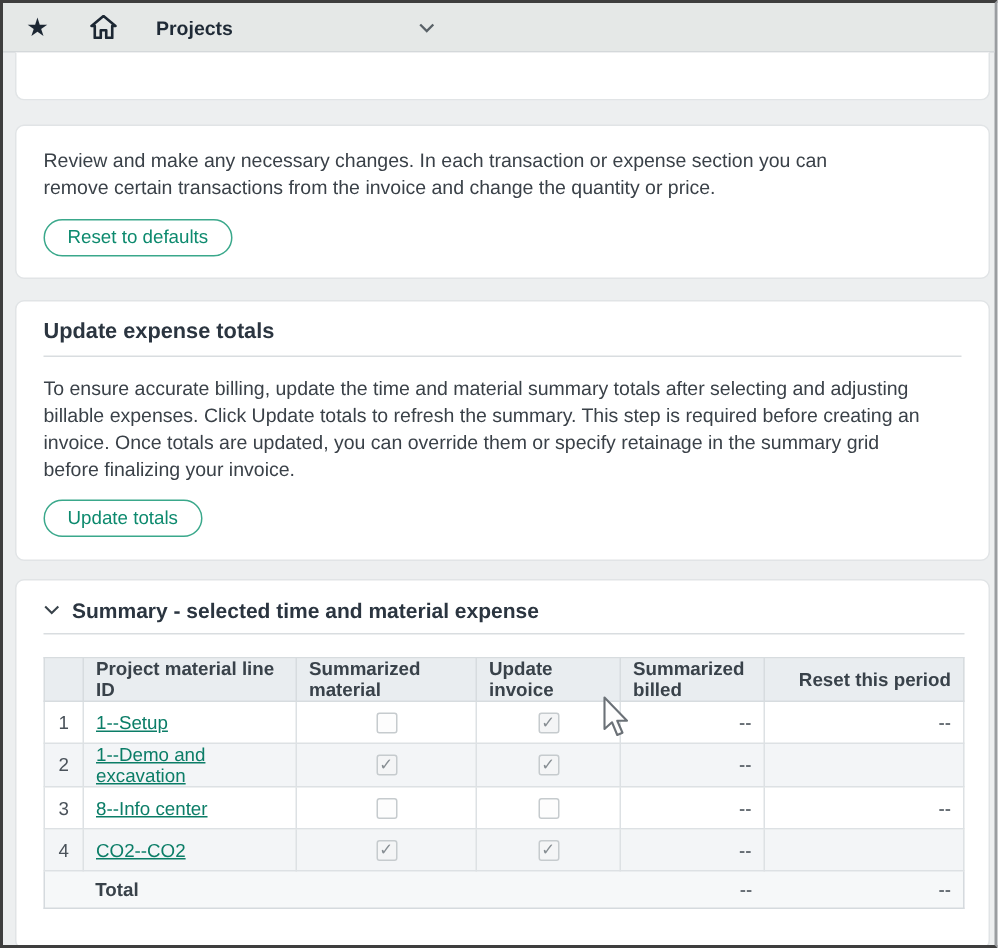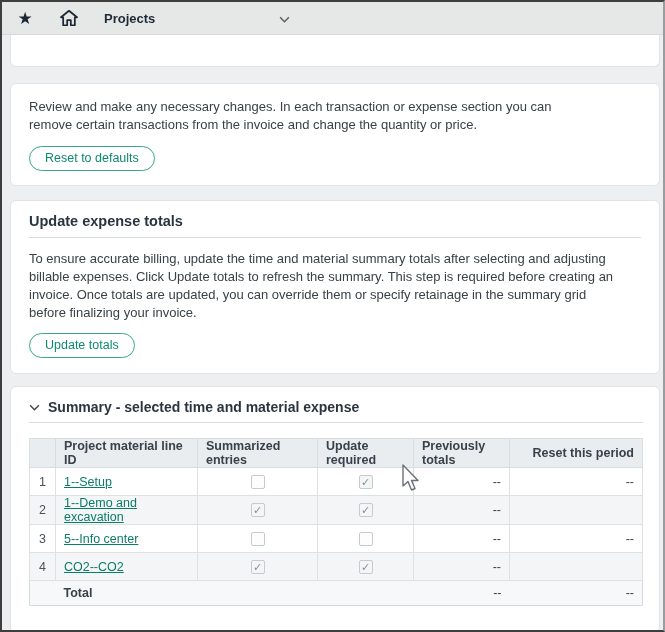--- a/index.html
+++ b/index.html
@@ -185,23 +185,23 @@
             <col style="width:142px">
             <col style="width:120px">
           <col style="width:96px">
             <col style="width:96px">
             <col>
         </colgroup>
         <thead>
           <tr>
             <th></th>
             <th>Project material line ID</th>
-            <th>Summarized entries</th>
-            <th>Update required</th>
-            <th>Previously totals</th>
+            <th>Summarized material</th>
+            <th>Update invoice</th>
+            <th>Summarized billed</th>
             <th class="h-right">Reset this period</th>
           </tr>
         </thead>
         <tbody id="summary-tbody">
             <tr>
               <td class="c-num">1</td>
               <td><a href="#" class="grid-link">1--Setup</a></td>
               <td class="c-check"><span class="cb"></span></td>
               <td class="c-check"><span class="cb checked">✓</span></td>
               <td class="c-amt">--</td>
@@ -210,21 +210,21 @@
             <tr>
               <td class="c-num">2</td>
               <td><a href="#" class="grid-link">1--Demo and excavation</a></td>
               <td class="c-check"><span class="cb checked">✓</span></td>
               <td class="c-check"><span class="cb checked">✓</span></td>
               <td class="c-amt">--</td>
               <td class="c-amt"></td>
             </tr>
             <tr>
               <td class="c-num">3</td>
-              <td><a href="#" class="grid-link">5--Info center</a></td>
+              <td><a href="#" class="grid-link">8--Info center</a></td>
               <td class="c-check"><span class="cb"></span></td>
               <td class="c-check"><span class="cb"></span></td>
               <td class="c-amt">--</td>
               <td class="c-amt">--</td>
             </tr>
             <tr>
               <td class="c-num">4</td>
               <td><a href="#" class="grid-link">CO2--CO2</a></td>
               <td class="c-check"><span class="cb checked">✓</span></td>
               <td class="c-check"><span class="cb checked">✓</span></td>

